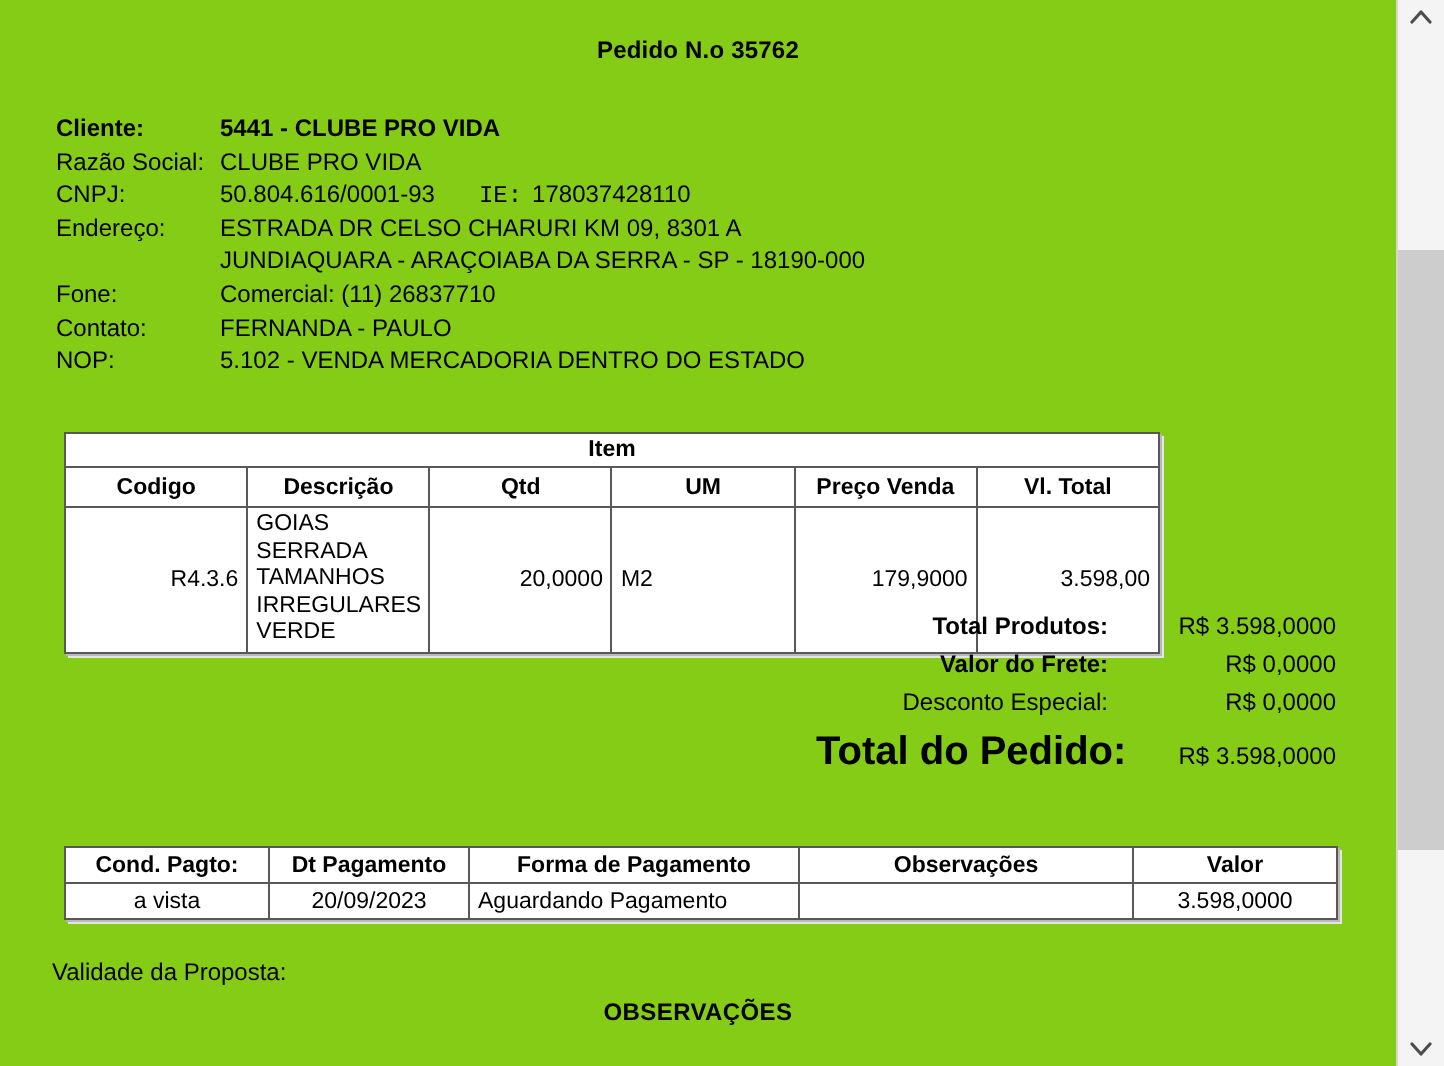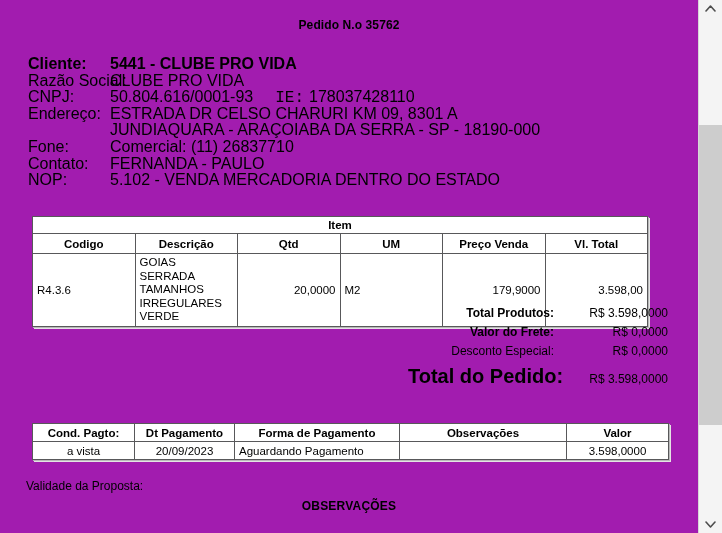--- a/index.html
+++ b/index.html
@@ -16,21 +16,21 @@
     color: #000000;
     position: relative;
   }
 
   
   #page {
     position: absolute;
     left: 0; top: 0;
     width: 698px;
     height: 533px;
-    background: #a21caf;
+    background: #84cc16;
     overflow: hidden;
   }
 
   
   #scrollbar {
     position: absolute;
     right: 0; top: 0;
     width: 24px;
     height: 533px;
     background: #f4f4f4;
@@ -69,21 +69,21 @@
     font-size: 12px;
     font-weight: bold;
     letter-spacing: 0.1px;
   }
 
   
   #client-block {
     position: absolute;
     left: 28px;
     top: 56px;
-    font-size: 16px;
+    font-size: 12px;
     line-height: 16.6px;
   }
   .info-row {
     display: flex;
     align-items: baseline;
     height: 16.6px;
     white-space: nowrap;
   }
   .info-label {
     width: 82px;
@@ -118,26 +118,26 @@
   }
   .doc-table th {
     font-weight: bold;
     text-align: center;
   }
 
   
   #item-table {
     left: 32px;
     top: 216px;
-    width: 616px;
+    width: 548px;
   }
   #item-table .span-head { text-align: center; height: 17px; }
   #item-table .hdr { height: 20px; }
   #item-table td { height: 33px; }
-  .c-codigo   { width: 84px;  text-align: left; }
+  .c-codigo   { width: 84px;  text-align: right; }
   .c-desc     { width: 266px; text-align: left; }
   .c-qtd      { width: 50px;  text-align: right; }
   .c-um       { width: 40px;  text-align: left; }
   .c-preco    { width: 114px; text-align: right; }
   .c-total    { width: 82px;  text-align: right; }
   .desc-cell { line-height: 13.5px; }
 
   
   #totals {
     position: absolute;

